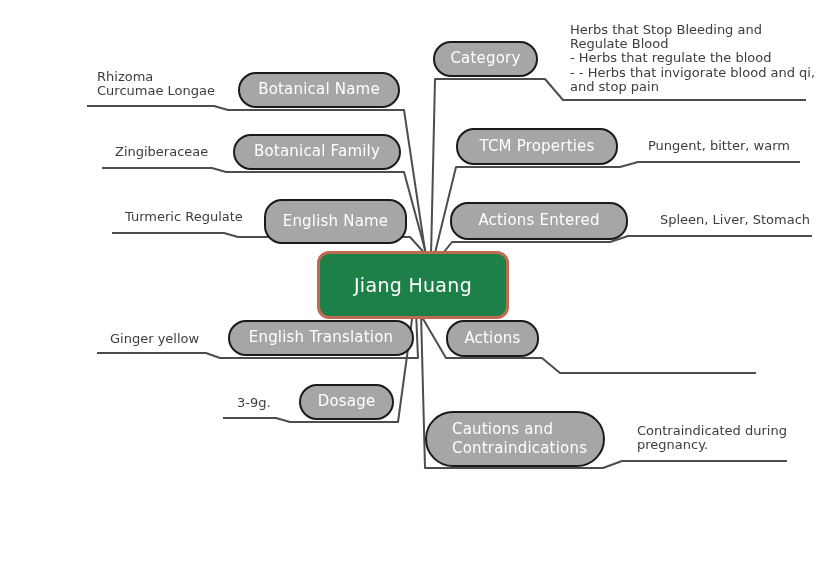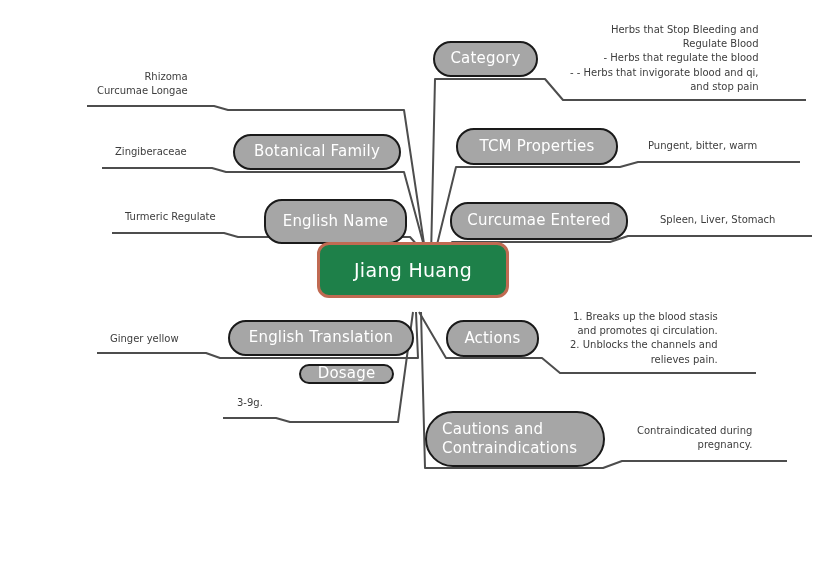--- a/index.html
+++ b/index.html
@@ -15,75 +15,72 @@
   .lines{position:absolute;left:0;top:0;z-index:1;}
   .lines path{fill:none;stroke:var(--line);stroke-width:2;stroke-linejoin:round;}
   .pill{
     position:absolute;z-index:2;box-sizing:border-box;
     background:var(--node-fill);border:2px solid var(--node-border);
     border-radius:18px;color:var(--node-text);
     font-weight:normal;font-size:15px;letter-spacing:.2px;
     display:flex;align-items:center;justify-content:center;
     white-space:pre-line;line-height:1.3;cursor:default;
   }
-  .pill.tall{border-radius:28px;justify-content:flex-start;padding-left:15px;text-align:left;}
+  .pill.tall{border-radius:28px;justify-content:flex-start;padding-left:25px;text-align:left;}
   .root{
     background:var(--root-fill);border:3px solid var(--root-border);
     border-radius:12px;font-size:19px;letter-spacing:.3px;z-index:3;
   }
   .note{
     position:absolute;z-index:2;color:var(--annotation);
-    font-size:10px;line-height:14.2px;white-space:pre-line;text-align:right;
+    font-size:13px;line-height:14.2px;white-space:pre-line;
   }
 </style>
 </head>
 <body>
 
 <div class="canvas">
 
   <svg class="lines" width="825" height="568">
     <path d="M 87 106 H 214 L 228 110 H 404 L 426 257"></path>
     <path d="M 102 168 H 212 L 226 172 H 404 L 427 257"></path>
     <path d="M 112 233 H 224 L 238 237 H 410 L 428 257"></path>
     <path d="M 97 353 H 206 L 220 358 H 418 L 416 312"></path>
     <path d="M 223 418 H 276 L 290 422 H 398 L 413 312"></path>
     <path d="M 431 257 L 435 79 H 545 L 563 100 H 806"></path>
     <path d="M 434 257 L 456 167 H 620 L 638 162 H 800"></path>
     <path d="M 440 257 L 452 242 H 610 L 628 236 H 812"></path>
     <path d="M 419 312 L 446 358 H 542 L 560 373 H 756"></path>
     <path d="M 421 312 L 425 468 H 603 L 622 461 H 787"></path>
   </svg>
 
+  <div class="pill" style="left:238px;top:72px;width:162px;height:36px">Botanical Name</div>
   <div class="pill" style="left:233px;top:134px;width:168px;height:36px">Botanical Family</div>
   <div class="pill" style="left:264px;top:199px;width:143px;height:45px">English Name</div>
   <div class="pill" style="left:228px;top:320px;width:186px;height:36px">English Translation</div>
-  <div class="pill" style="left:299px;top:364px;width:95px;height:20px">Dosage</div>
+  <div class="pill" style="left:299px;top:384px;width:95px;height:36px">Dosage</div>
 
   <div class="pill" style="left:433px;top:41px;width:105px;height:36px">Category</div>
   <div class="pill" style="left:456px;top:128px;width:162px;height:37px">TCM Properties</div>
-  <div class="pill" style="left:450px;top:202px;width:178px;height:38px">Curcumae Entered</div>
+  <div class="pill" style="left:450px;top:202px;width:178px;height:38px">Actions Entered</div>
   <div class="pill" style="left:446px;top:320px;width:93px;height:37px">Actions</div>
   <div class="pill tall" style="left:425px;top:411px;width:180px;height:56px">Cautions and
 Contraindications</div>
 
-  <div class="pill root" style="left:317px;top:242px;width:192px;height:56px">Jiang Huang</div>
+  <div class="pill root" style="left:317px;top:251px;width:192px;height:68px">Jiang Huang</div>
 
   <div class="note" style="left:97px;top:70px">Rhizoma
 Curcumae Longae</div>
   <div class="note" style="left:115px;top:145px">Zingiberaceae</div>
   <div class="note" style="left:125px;top:210px">Turmeric Regulate</div>
   <div class="note" style="left:110px;top:332px">Ginger yellow</div>
   <div class="note" style="left:237px;top:396px">3-9g.</div>
   <div class="note" style="left:570px;top:23px">Herbs that Stop Bleeding and
 Regulate Blood
 - Herbs that regulate the blood
 - - Herbs that invigorate blood and qi,
 and stop pain</div>
   <div class="note" style="left:648px;top:139px">Pungent, bitter, warm</div>
   <div class="note" style="left:660px;top:213px">Spleen, Liver, Stomach</div>
-  <div class="note" style="left:570px;top:310px">1. Breaks up the blood stasis
-and promotes qi circulation.
-2. Unblocks the channels and
-relieves pain.</div>
   <div class="note" style="left:637px;top:424px">Contraindicated during
 pregnancy.</div>
 
 </div>
 
 </body></html>

